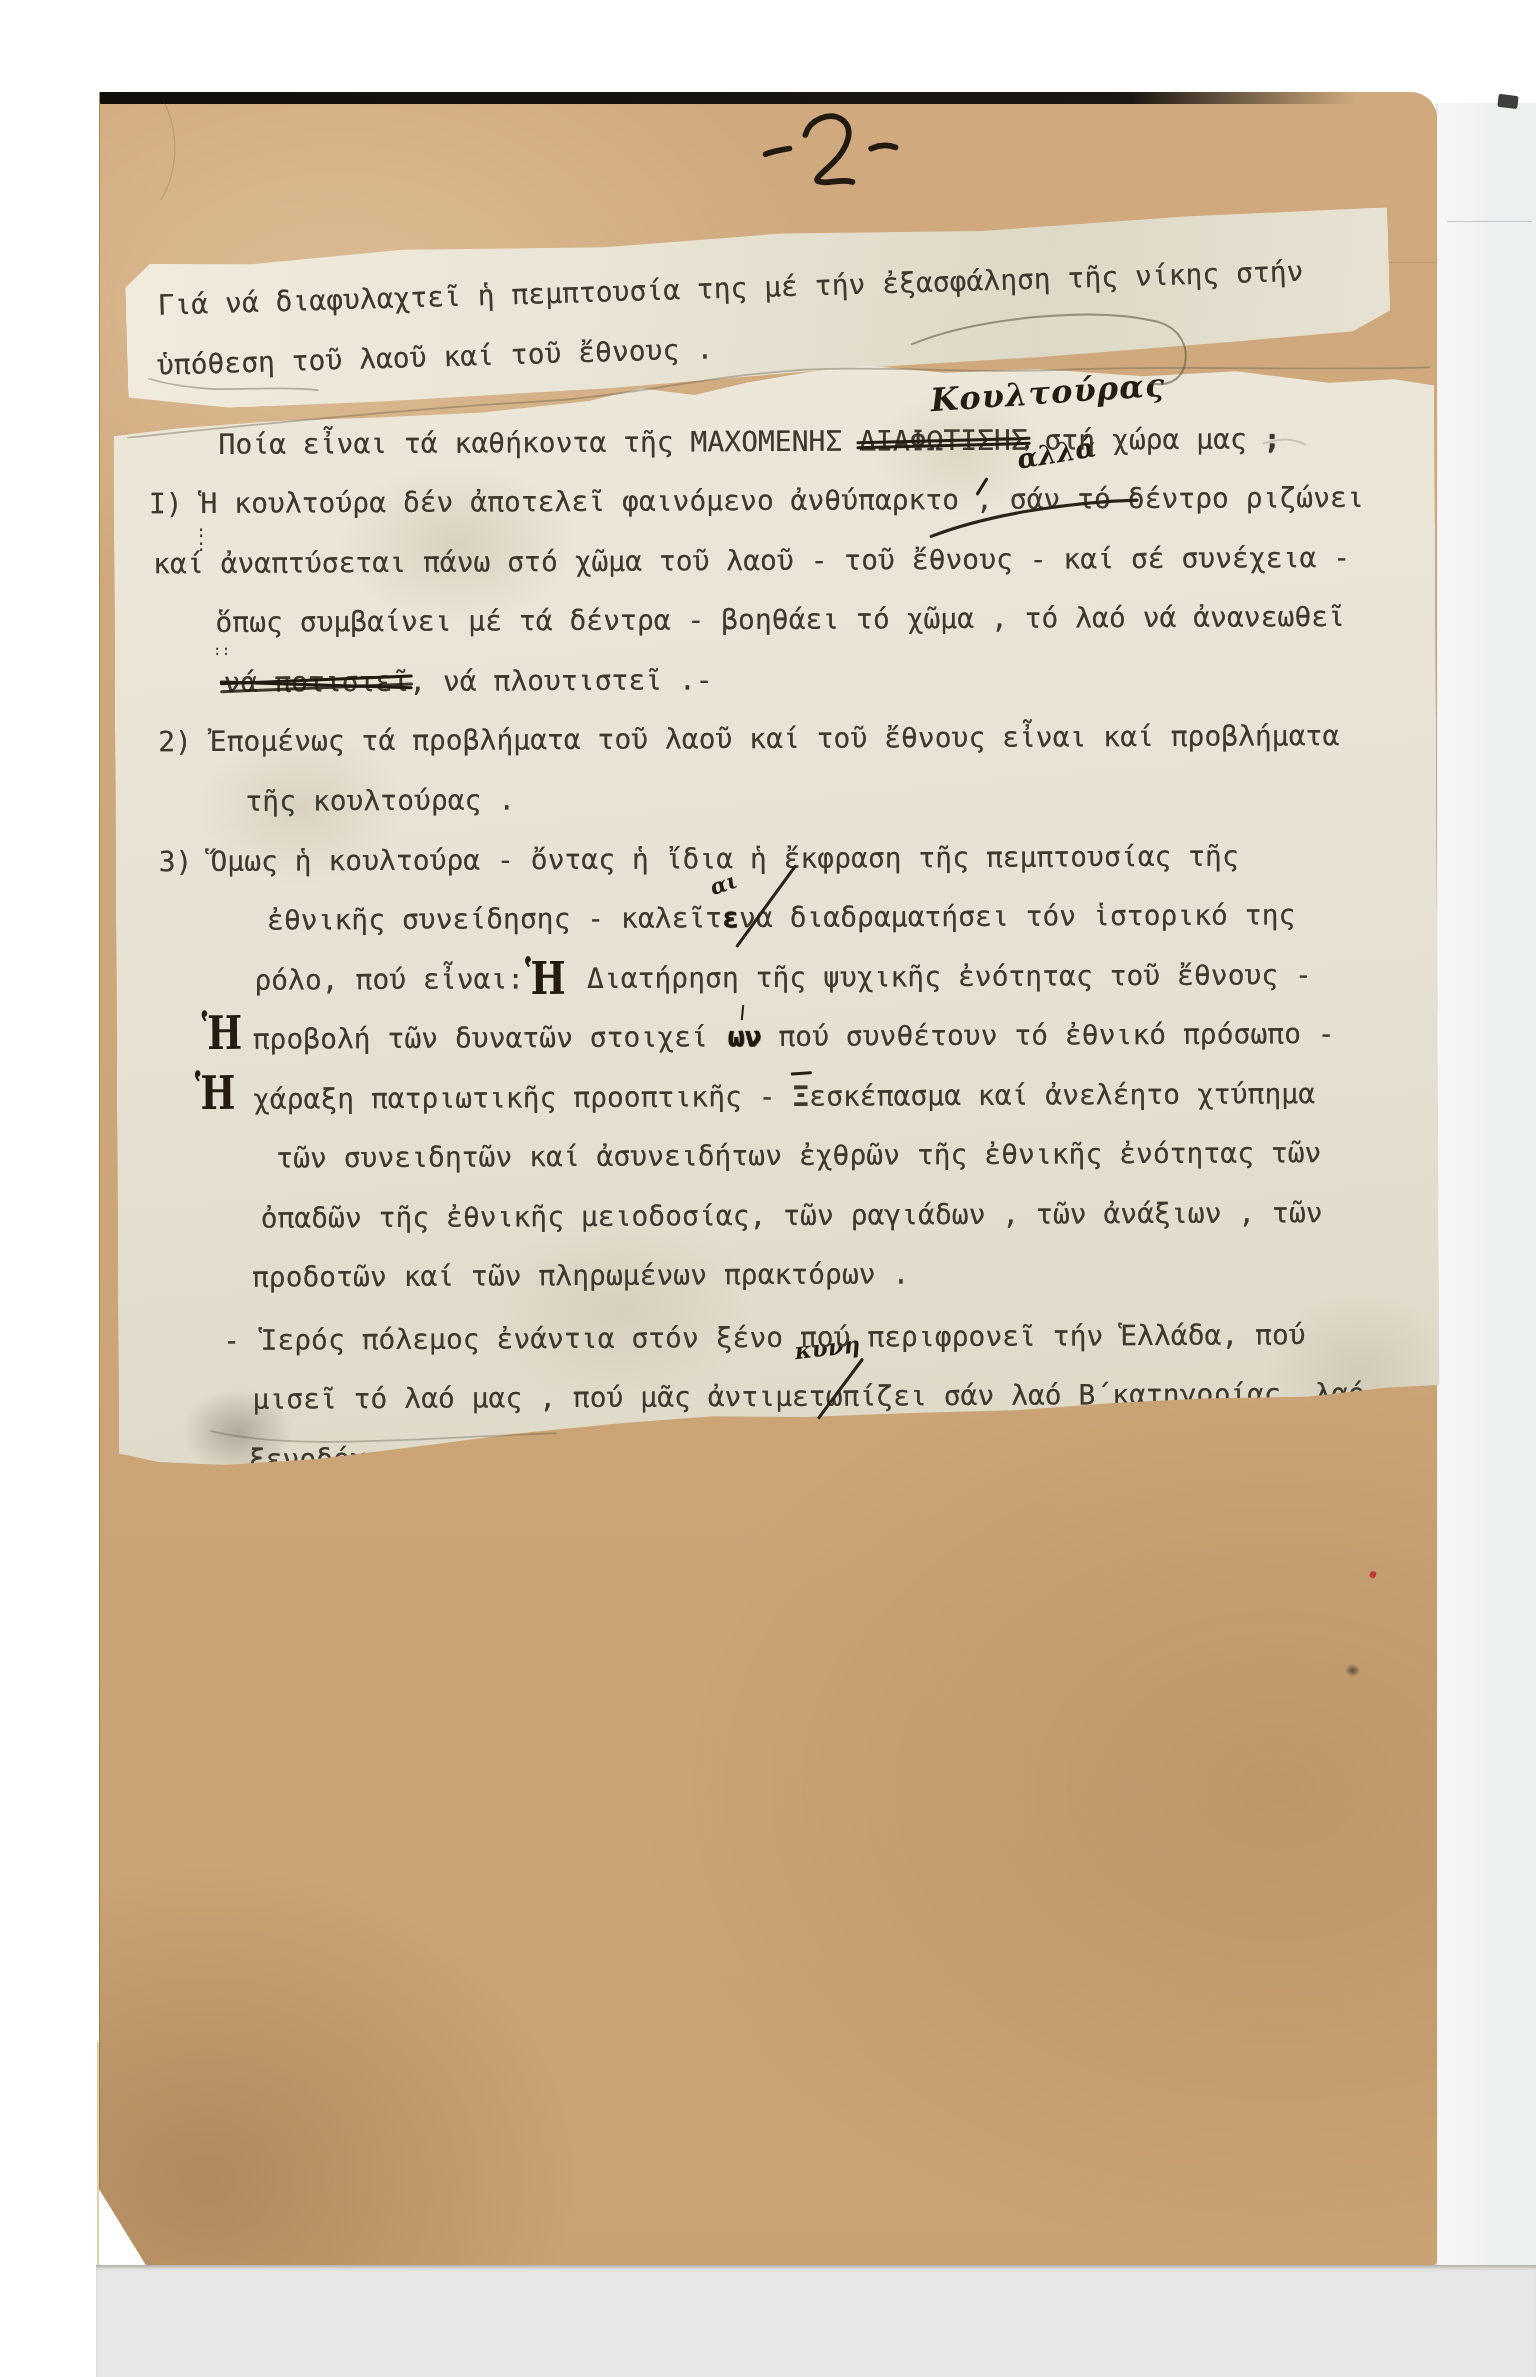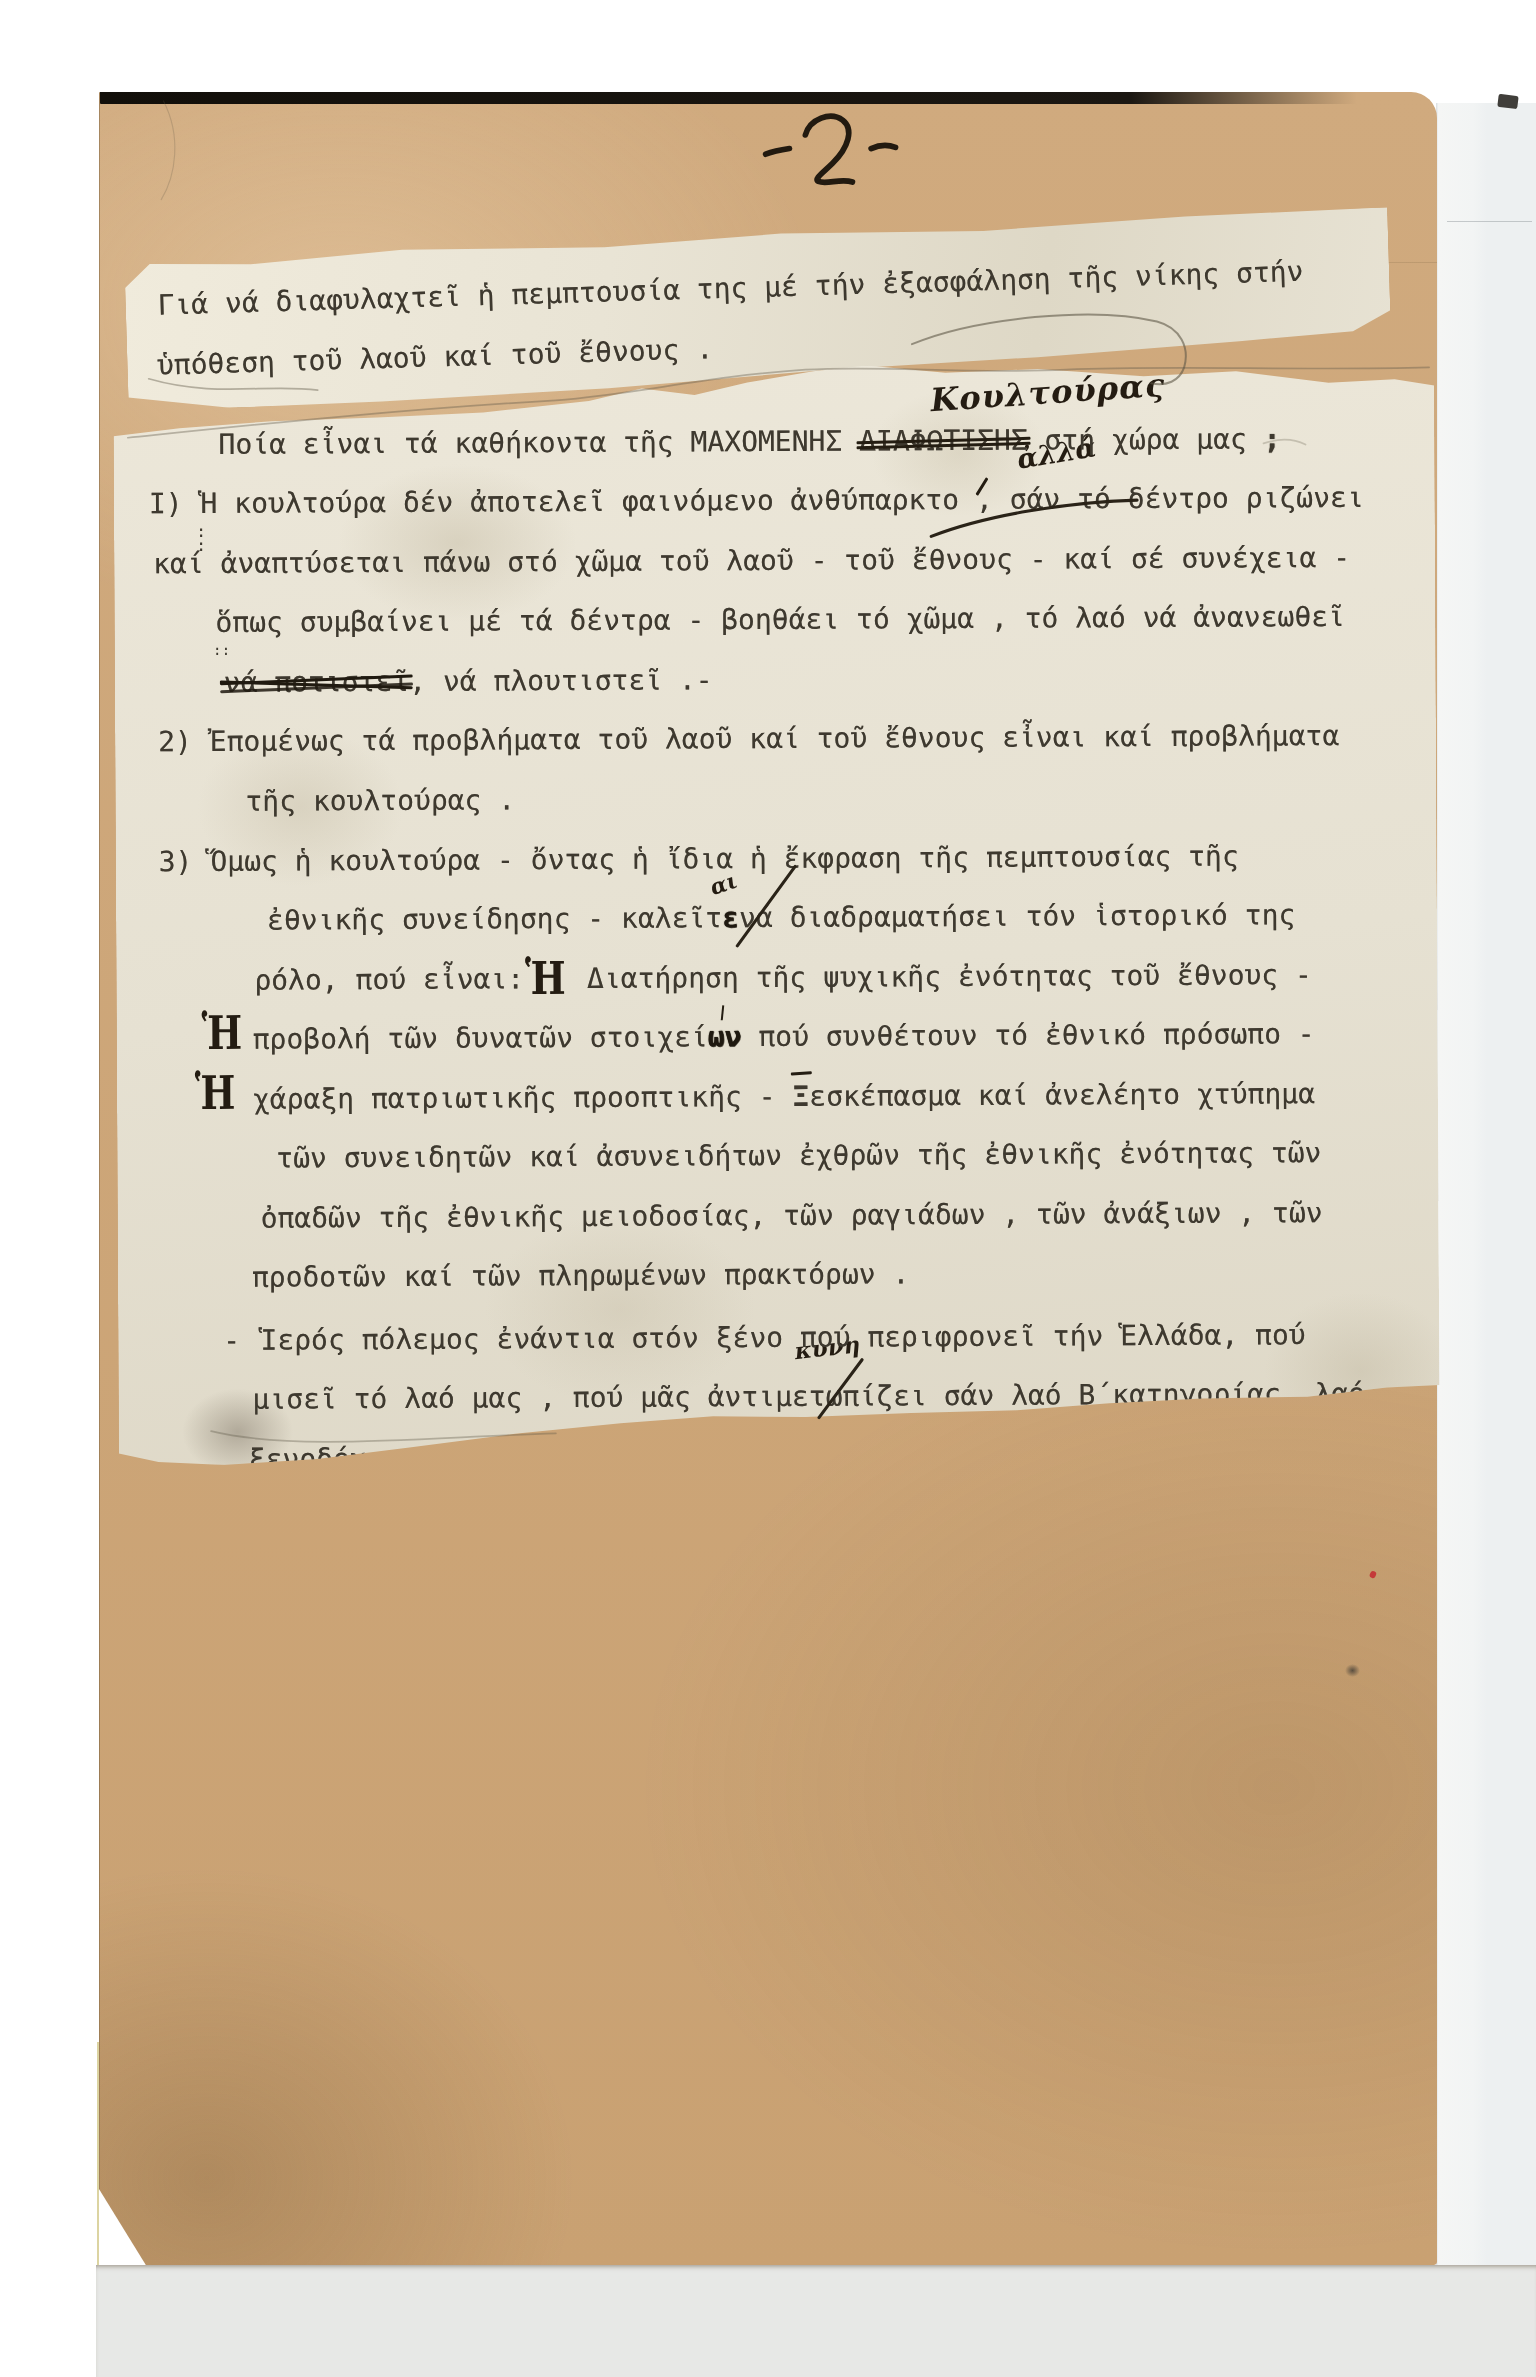--- a/index.html
+++ b/index.html
@@ -71,21 +71,21 @@
     background:#241d12;border-radius:1.1px;transform:rotate(-1.2deg);}
   .struckword::before{top:44%;} .struckword::after{top:62%;}
   .scrib{position:relative;margin-top:20px;}
   .scrib::before,.scrib::after{content:'';position:absolute;left:-2%;width:104%;height:3.4px;background:#201a10;border-radius:1.7px;}
   .scrib::before{top:40%;transform:rotate(-2deg);box-shadow:0 8px 0 rgba(32,26,16,.85);}
   .scrib::after{top:56%;transform:rotate(2deg);}
   .cstrike{position:relative;}
   .cstrike::after{content:'';position:absolute;left:-4.5px;top:2.3px;width:20.4px;height:2.8px;background:#241d12;
     transform:rotate(-58deg);border-radius:1.1px;}
   .ow{font-weight:700;color:#1f1910;text-shadow:0 0 1.1px rgba(31,25,16,.9),0.6px 0.6px 0 rgba(31,25,16,.7);}
-  .owtick{position:relative;}
+  .owtick{position:relative;margin-left:20px;}
   .owtick::before{content:'';position:absolute;left:42%;top:-14.7px;width:2.3px;height:14.7px;background:#241d12;transform:rotate(6deg);}
   .xi{position:relative;font-weight:700;}
   .xi::after{content:'';position:absolute;left:-1.1px;right:-3.4px;top:-8px;height:2.8px;background:#241d12;transform:rotate(-4deg);border-radius:1.1px;}
   .boldq{font-weight:700;text-shadow:0 0 1.1px rgba(36,29,18,.8);}
   .hw{font-family:"DejaVu Serif","Liberation Serif",serif;font-style:italic;font-weight:700;
       color:var(--ink_hand,#241c12);position:absolute;white-space:nowrap;}
   .hw-koul{left:817px;top:9px;font-size:32px;letter-spacing:1.1px;transform:rotate(-3.5deg);}
   .hw-alla{left:903px;top:73px;font-size:27px;transform:rotate(-9deg);}
   .hw-ai{left:594px;top:505px;font-size:21.6px;transform:rotate(-18deg);}
   .hw-kyni{left:676px;top:968px;font-size:23px;transform:rotate(-6deg);}

